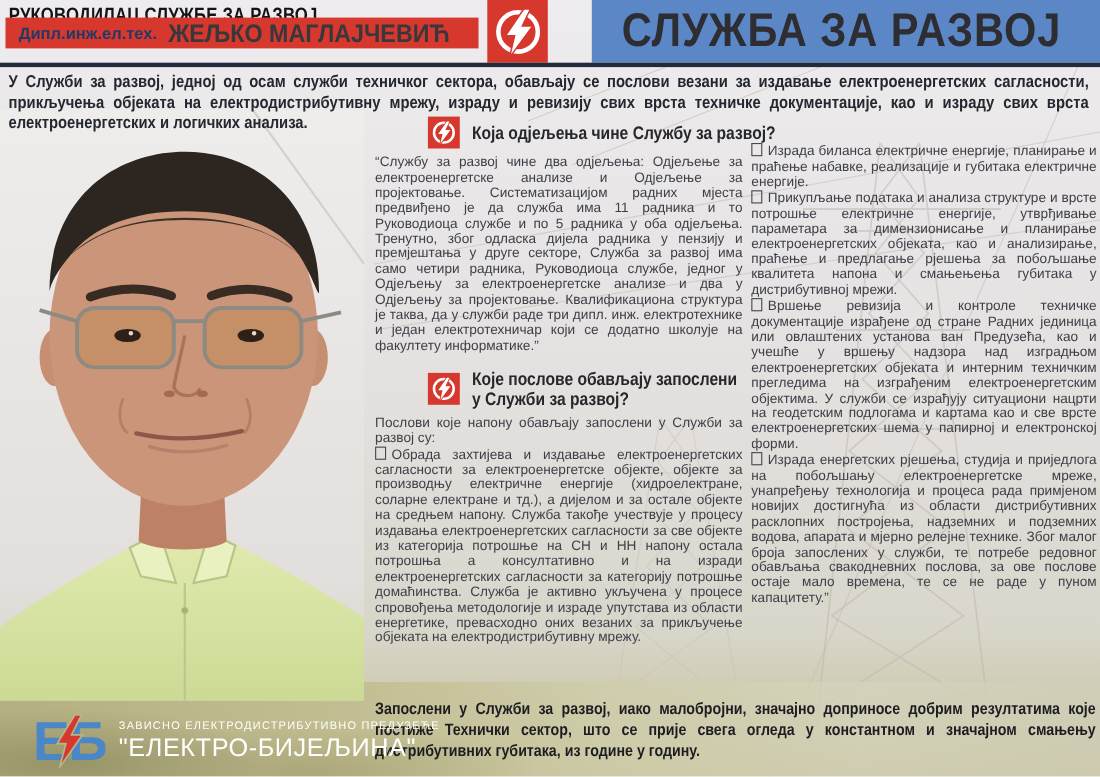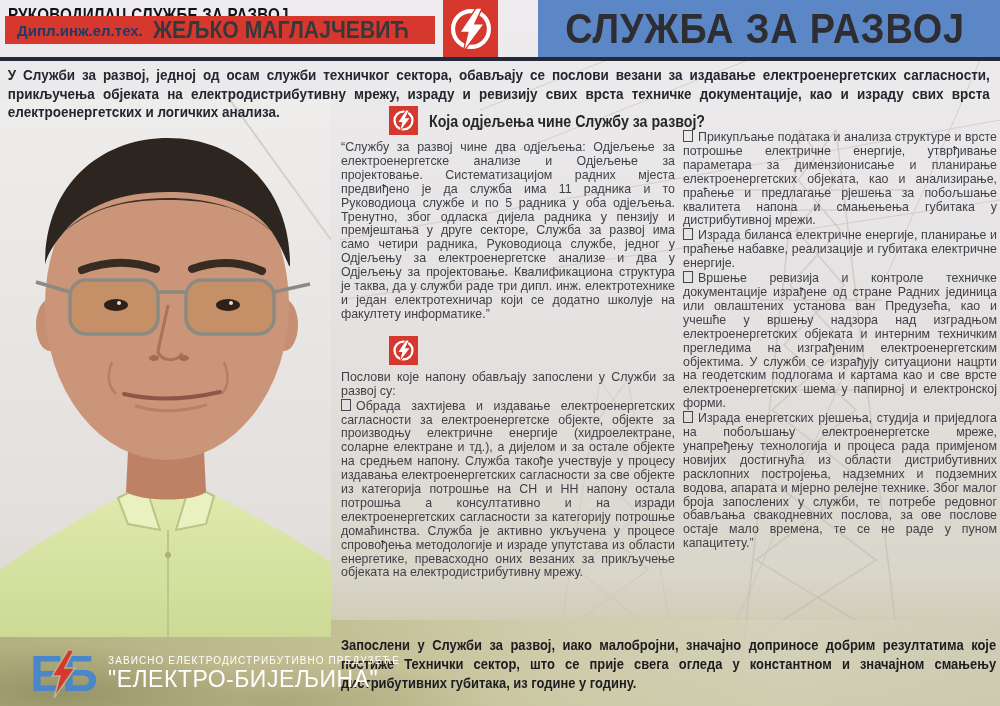--- a/index.html
+++ b/index.html
@@ -182,28 +182,32 @@
     </div>
     <p id="p1" class="bodytext">“Службу за развој чине два одјељења: Одјељење за електроенергетске анализе и Одјељење за пројектовање. Систематизацијом радних мјеста предвиђено је да служба има 11 радника и то Руководиоца службе и по 5 радника у оба одјељења. Тренутно, због одласка дијела радника у пензију и премјештања у друге секторе, Служба за развој има само четири радника, Руководиоца службе, једног у Одјељењу за електроенергетске анализе и два у Одјељењу за пројектовање. Квалификациона структура је таква, да у служби раде три дипл. инж. електротехнике и један електротехничар који се додатно школује на факултету информатике.”</p>
 
     <div class="qhead" style="align-items:center;">
       <div class="qicon">
         <svg width="23" height="23" viewBox="0 0 100 100">
           <circle cx="50" cy="50" r="39" fill="none" stroke="#ffffff" stroke-width="10"></circle>
           <polygon points="62,6 28,56 45,56 36,94 76,40 56,40 72,6" fill="#ffffff" stroke="#d6382e" stroke-width="7" paint-order="stroke"></polygon>
         </svg>
       </div>
+      <div>
+        <div class="qtitle2">Које послове обављају запослени</div>
+        <div class="qtitle2">у Служби за развој?</div>
+      </div>
     </div>
     <p class="bodytext">Послови које напону обављају запослени у Служби за развој су:</p>
     <p class="bodytext"><span class="tofu"></span><span>Обрада захтијева и издавање електроенергетских сагласности за електроенергетске објекте, објекте за производњу електричне енергије (хидроелектране, соларне електране и тд.), а дијелом и за остале објекте на средњем напону. Служба такође учествује у процесу издавања електроенергетских сагласности за све објекте из категорија потрошње на СН и НН напону остала потрошња а консултативно и на изради електроенергетских сагласности за категорију потрошње домаћинства. Служба је активно укључена у процесе спровођења методологије и израде упутстава из области енергетике, превасходно оних везаних за прикључење објеката на електродистрибутивну мрежу.</span></p>
   </div>
 
   <div id="col-right">
+    <p class="bodytext"><span class="tofu"></span><span>Израда биланса електричне енергије, планирање и праћење набавке, реализације и губитака електричне енергије.</span></p>
     <p class="bodytext"><span class="tofu"></span><span>Прикупљање података и анализа структуре и врсте потрошње електричне енергије, утврђивање параметара за димензионисање и планирање електроенергетских објеката, као и анализирање, праћење и предлагање рјешења за побољшање квалитета напона и смањењења губитака у дистрибутивној мрежи.</span></p>
-    <p class="bodytext"><span class="tofu"></span><span>Израда биланса електричне енергије, планирање и праћење набавке, реализације и губитака електричне енергије.</span></p>
     <p class="bodytext"><span class="tofu"></span><span>Вршење ревизија и контроле техничке документације израђене од стране Радних јединица или овлаштених установа ван Предузећа, као и учешће у вршењу надзора над изградњом електроенергетских објеката и интерним техничким прегледима на изграђеним електроенергетским објектима. У служби се израђују ситуациони нацрти на геодетским подлогама и картама као и све врсте електроенергетских шема у папирној и електронској форми.</span></p>
     <p class="bodytext"><span class="tofu"></span><span>Израда енергетских рјешења, студија и приједлога на побољшању електроенергетске мреже, унапређењу технологија и процеса рада примјеном новијих достигнућа из области дистрибутивних расклопних постројења, надземних и подземних водова, апарата и мјерно релејне технике. Због малог броја запослених у служби, те потребе редовног обављања свакодневних послова, за ове послове остаје мало времена, те се не раде у пуном капацитету.”</span></p>
   </div>
 
   <div id="footer-par">Запослени у Служби за развој, иако малобројни, значајно доприносе добрим резултатима које постиже Технички сектор, што се прије свега огледа у константном и значајном смањењу дистрибутивних губитака, из године у годину.</div>
 
   <div id="company">
     <svg class="mark" width="66" height="56" viewBox="0 0 66 56">
       <text x="0" y="45" font-family="Liberation Sans, sans-serif" font-size="50" font-weight="700" fill="#4a86c8">Е</text>
       <text x="32" y="45" font-family="Liberation Sans, sans-serif" font-size="50" font-weight="700" fill="#4a86c8">Б</text>

